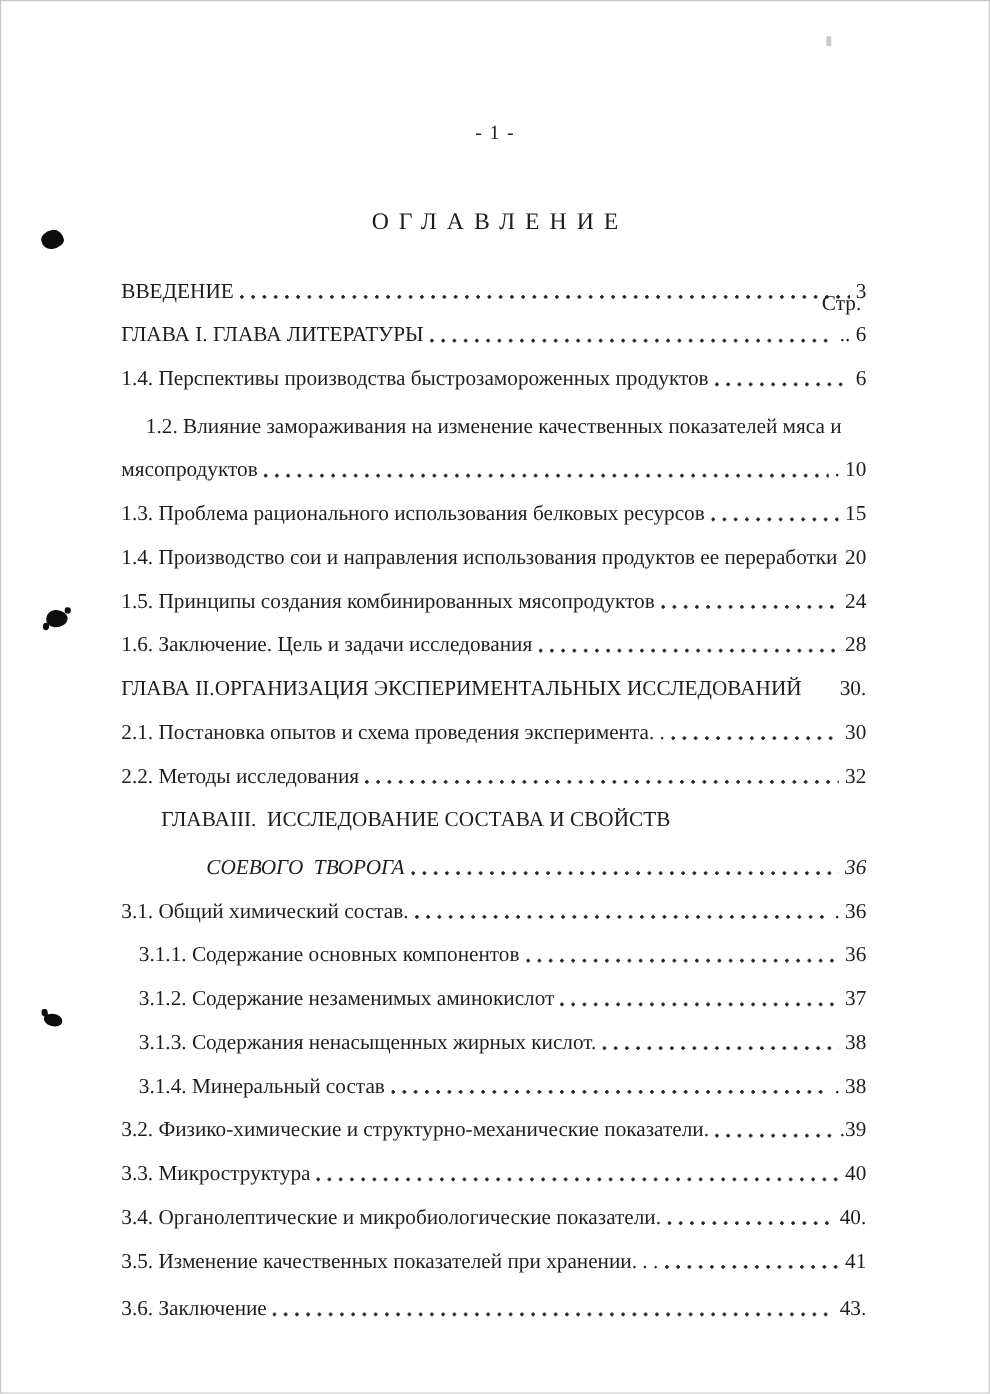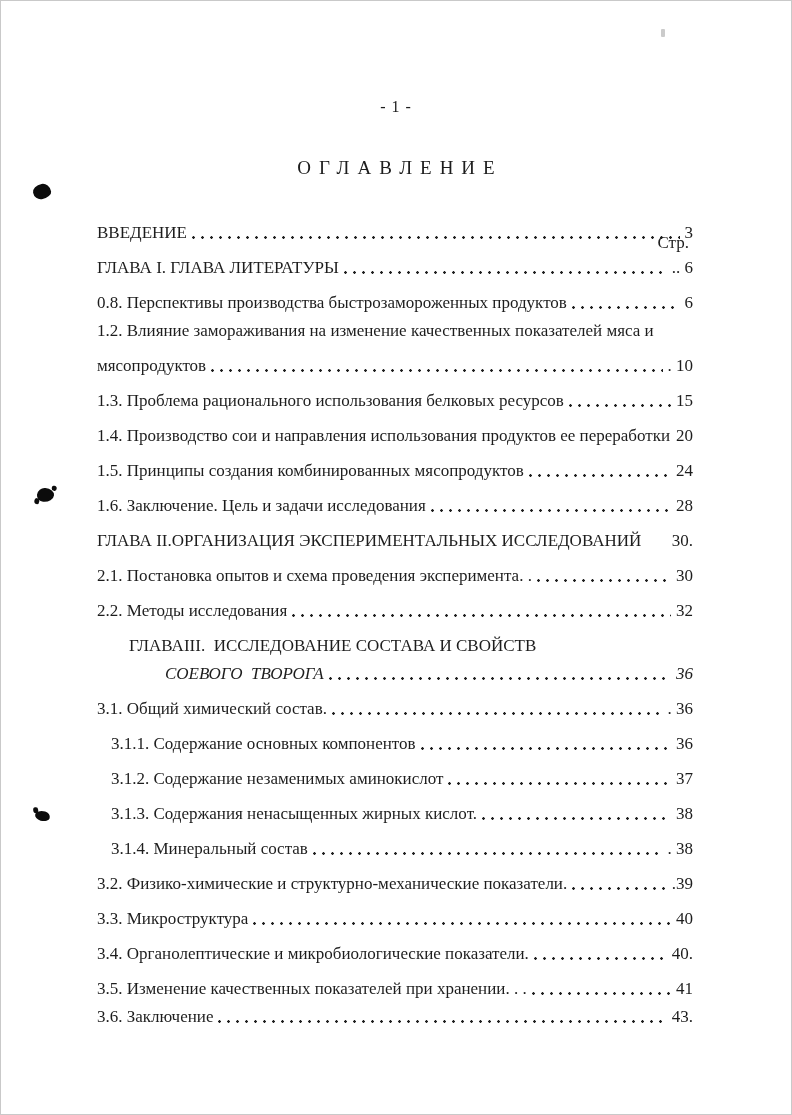--- a/index.html
+++ b/index.html
@@ -18,21 +18,21 @@
   .page-number {
     position: absolute;
     top: 97px; left: 0;
     width: 100%;
     text-align: center;
     font-size: 16px;
     letter-spacing: 1px;
   }
   .doc-title {
     position: absolute;
-    top: 156px; left: 0;
+    top: 166px; left: 0;
     width: 100%;
     text-align: center;
     font-size: 19px;
     letter-spacing: 8px;
     text-indent: 8px;
   }
   .col-header {
     position: absolute;
     top: 218px;
     right: 102px;
@@ -46,21 +46,21 @@
     width: 596px;
   }
   .row {
     display: flex;
     align-items: flex-end;
     font-size: 17px;
     line-height: 18px;
     margin-top: 17px;
   }
   .row:first-child { margin-top: 4px; }
-  .row.tight { margin-top: 10px; }
+  .row.tight { margin-top: 20px; justify-content: center; }
   .row.sub { padding-left: 14px; font-family: Liberation Serif, serif; }
   .row.center1 { padding-left: 32px; text-align: center; }
   .row.center2 { padding-left: 68px; font-style: italic; }
   .txt { white-space: pre-wrap; }
   .leader {
     flex: 1;
     align-self: stretch;
     position: relative;
     min-width: 6px;
   }
@@ -151,21 +151,21 @@
         <span class="txt">ВВЕДЕНИЕ</span>
         <span class="leader dots"></span>
         <span class="pg">3</span>
       </div>
       <div class="row">
         <span class="txt">ГЛАВА I. ГЛАВА ЛИТЕРАТУРЫ</span>
         <span class="leader dots"></span>
         <span class="pg">.. 6</span>
       </div>
       <div class="row">
-        <span class="txt">0.8. Перспективы производства быстрозамороженных продуктов</span>
+        <span class="txt">1.4. Перспективы производства быстрозамороженных продуктов</span>
         <span class="leader dots"></span>
         <span class="pg">6</span>
       </div>
       <div class="row tight">
         <span class="txt">1.2. Влияние замораживания на изменение качественных показателей мяса и</span>
       </div>
       <div class="row">
         <span class="txt">мясопродуктов</span>
         <span class="leader dots"></span>
         <span class="pg">. 10</span>

